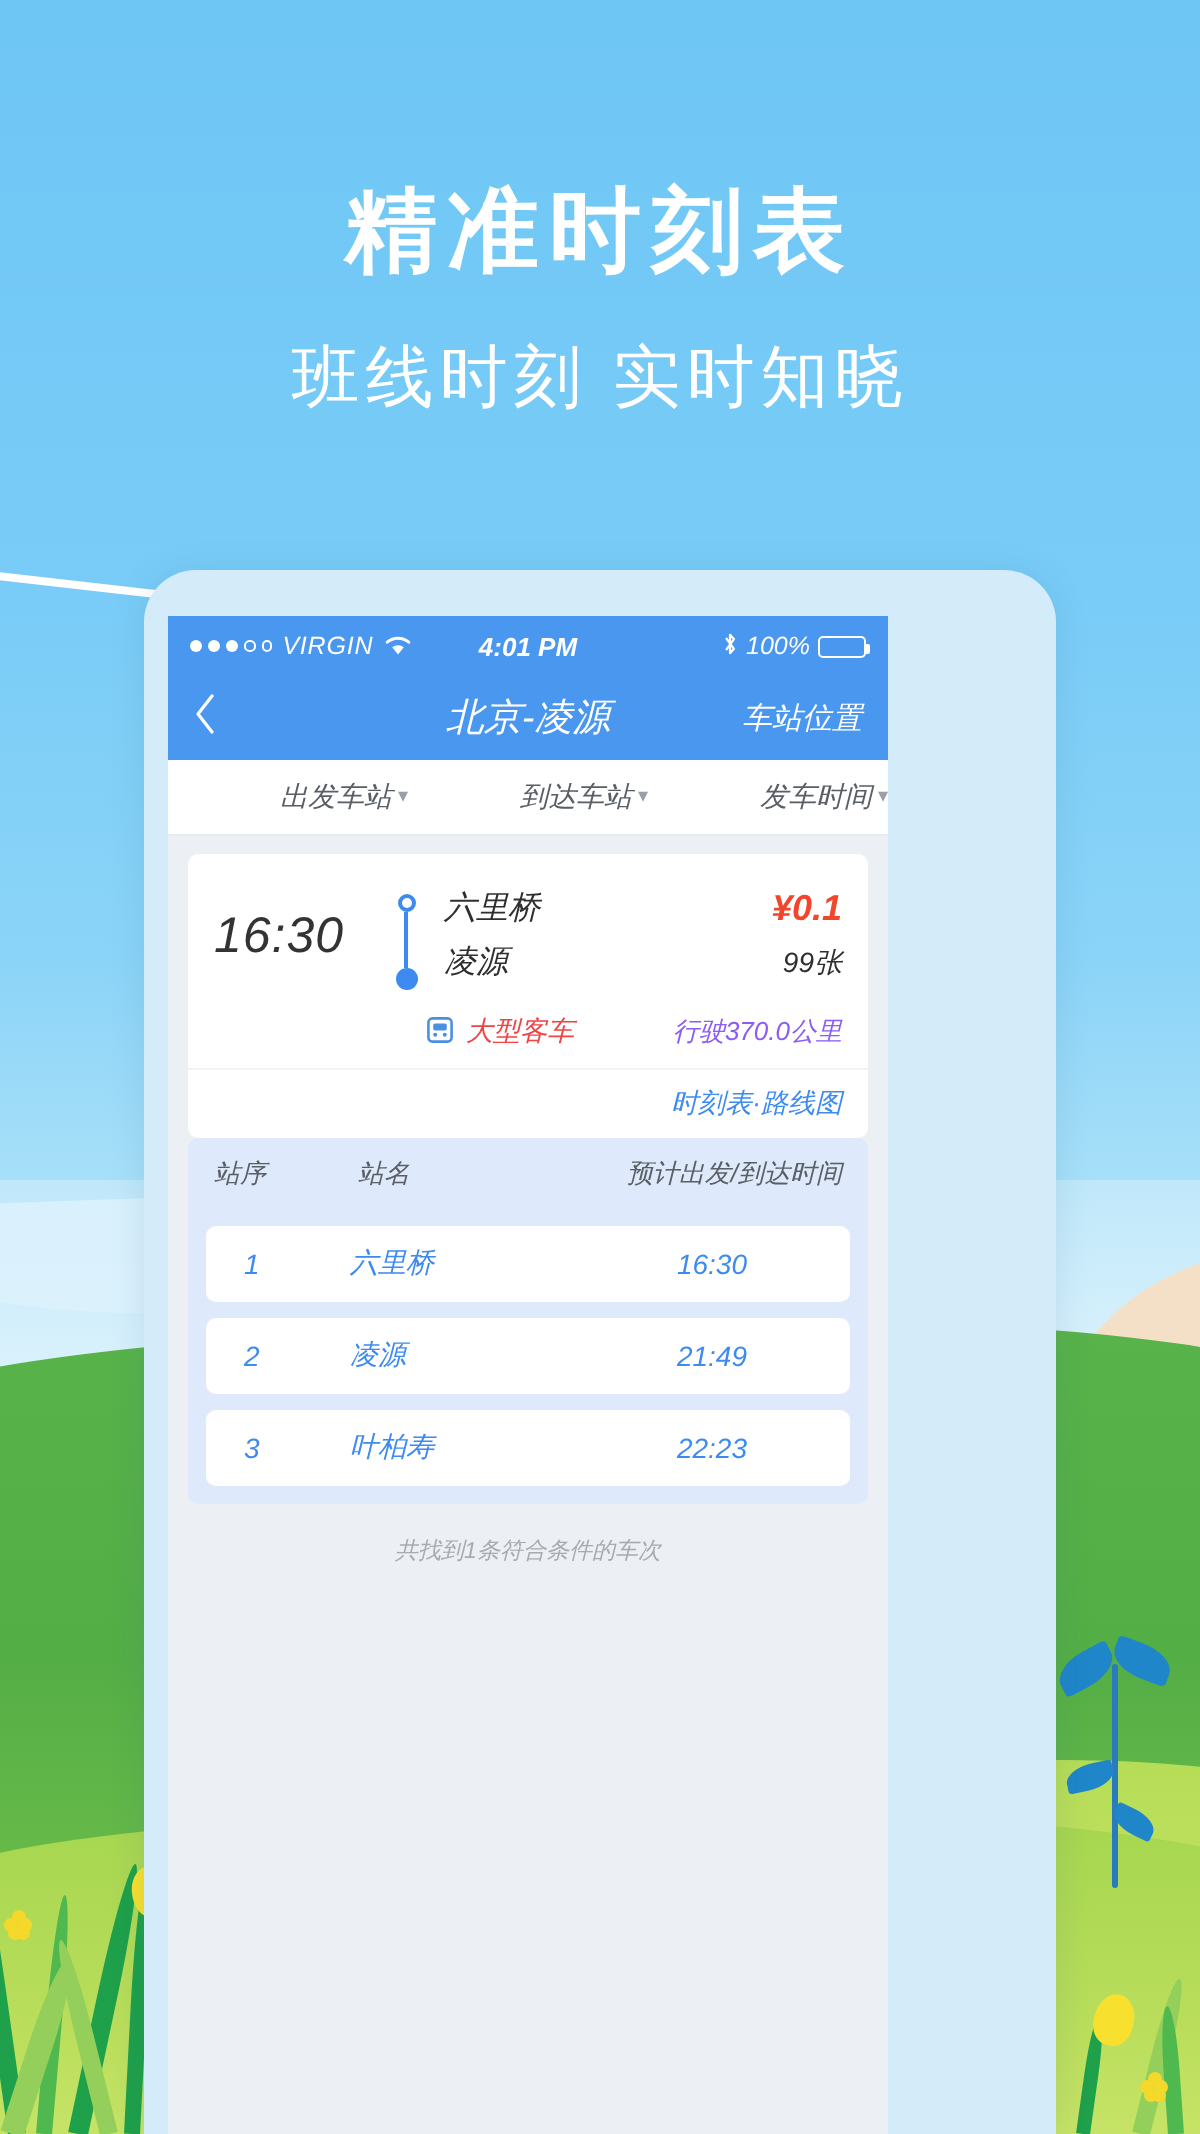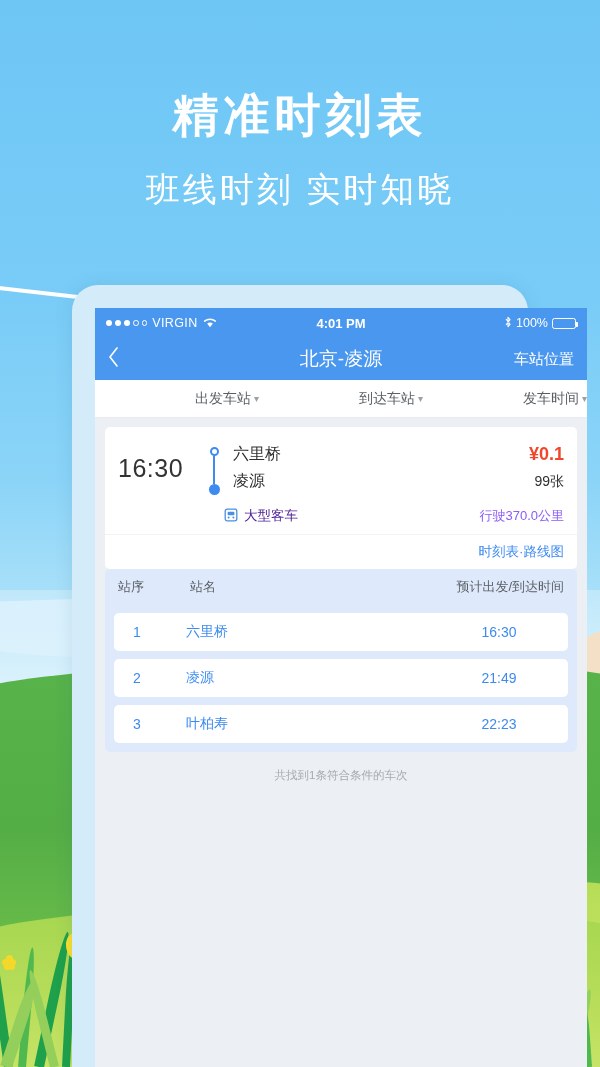--- a/index.html
+++ b/index.html
@@ -94,22 +94,22 @@
     color: #ffffff; font-size: 34px; letter-spacing: 3px; line-height: 1;
   }
 
   
   .phone {
     position: absolute; left: 72px; top: 285px; width: 456px; height: 782px;
     background: #d4ecfa; border-radius: 26px 26px 0 0;
     box-shadow: 0 2px 18px rgba(40,90,130,.13);
   }
   .screen {
-    position: absolute; left: 23px; top: 23px; width: 492px; height: 759px;
-    background: #eceff3; overflow: hidden;
+    position: absolute; left: 12px; top: 23px; width: 360px; height: 759px;
+    background: #eceff3; overflow: hidden; font-style: italic;
   }
 
   
   .statusbar {
     height: 30px; background: #4a97ef; color: #fff;
     display: flex; align-items: center; padding: 0 11px;
     font-size: 13px; position: relative;
   }
   .sb-left { display: flex; align-items: center; gap: 5px; }
   .dots { display: flex; gap: 3px; align-items: center; }
@@ -177,21 +177,21 @@
   .stn-row {
     display: flex; justify-content: space-between; align-items: center; height: 27px;
   }
   .stn-name { font-size: 16px; color: #2f2f2f; }
   .price { font-size: 18px; color: #f2462c; font-weight: bold; }
   .seats { font-size: 14px; color: #2f2f2f; }
   .card-mid {
     display: flex; justify-content: space-between; align-items: center;
     padding: 2px 13px 9px 119px;
   }
-  .bus-type { display: flex; align-items: center; gap: 6px; font-size: 13.5px; color: #4c1d95; }
+  .bus-type { display: flex; align-items: center; gap: 6px; font-size: 13.5px; color: #ef4444; }
   .dist { font-size: 13px; color: #8b5cf6; }
   .card-foot {
     border-top: 1px solid #f0f2f4; text-align: right; padding: 8px 13px;
     font-size: 13.5px; color: #3d8bf0; cursor: pointer;
   }
 
   
   .table-panel { background: #deeafb; border-radius: 5px; margin-top: 0; padding: 0 9px 9px 9px; }
   .thead { display: flex; padding: 9px 4px 17px 4px; font-size: 13px; color: #5a5f66; }
   .th-seq { width: 58px; }

